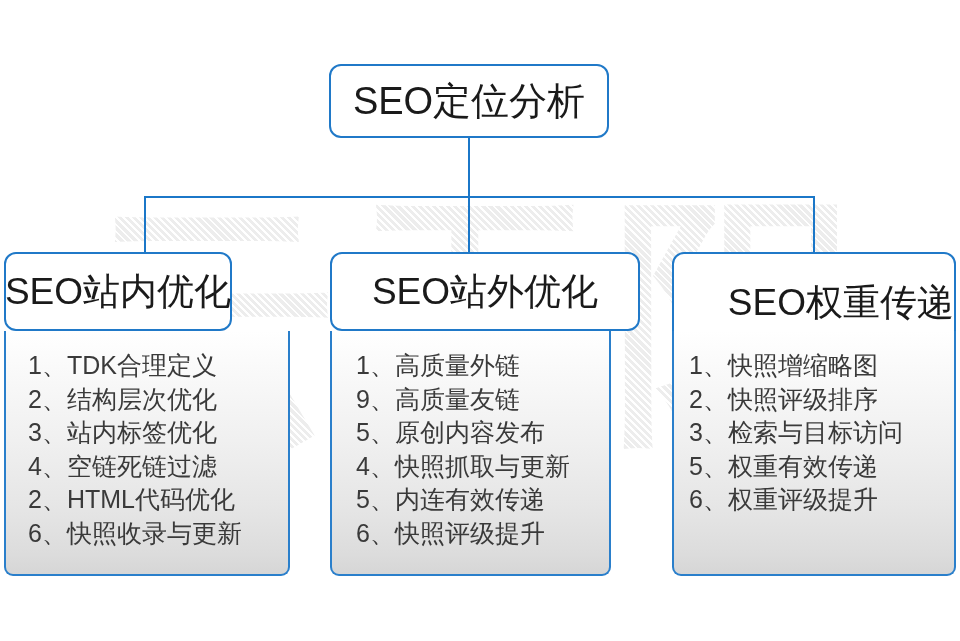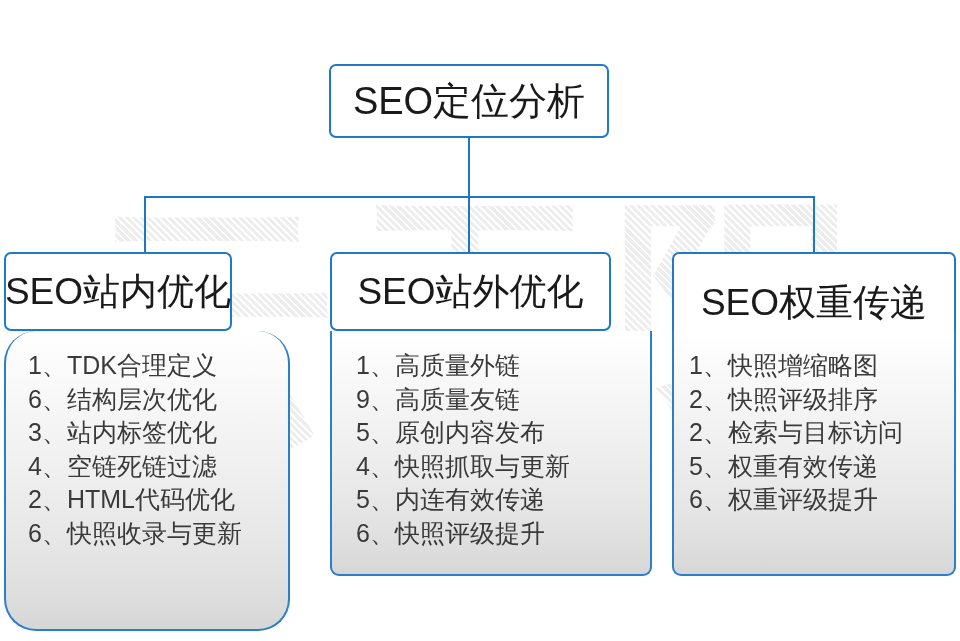--- a/index.html
+++ b/index.html
@@ -34,21 +34,21 @@
 
   
   .conn{position:absolute;background:#1b77c8;z-index:1;}
   .conn.v{width:2px;}
   .conn.h{height:2px;}
 
   
   .node{
     position:absolute;z-index:2;
     border:2px solid #2079c8;
-    border-radius:7px;
+    border-radius:12px;
     background:#ffffff;
     box-sizing:border-box;
     display:flex;align-items:center;justify-content:center;
   }
   .node .title{
     font-size:38px;color:#1a1a1a;font-weight:400;
     letter-spacing:0px;line-height:1;white-space:nowrap;
   }
   #root-node .title{font-size:38px;}
 
@@ -90,51 +90,51 @@
   <div class="conn v" style="left:468px;top:196px;height:56px;"></div>
   <div class="conn v" style="left:813px;top:196px;height:56px;"></div>
 
   <div class="node" id="root-node" style="left:329px;top:64px;width:280px;height:74px;">
     <span class="title">SEO定位分析</span>
   </div>
 
   <div class="node col-head" id="col1-head" style="left:4px;top:252px;width:228px;height:79px;">
     <span class="title">SEO站内优化</span>
   </div>
-  <div class="col-body" id="col1-body" style="left:4px;top:331px;width:286px;height:300px;border-radius:32px;">
+  <div class="col-body" id="col1-body" style="left:4px;top:331px;width:286px;height:245px;">
     <ol>
       <li>1、TDK合理定义</li>
-      <li>6、结构层次优化</li>
+      <li>2、结构层次优化</li>
       <li>3、站内标签优化</li>
       <li>4、空链死链过滤</li>
       <li>2、HTML代码优化</li>
       <li>6、快照收录与更新</li>
     </ol>
   </div>
 
-  <div class="node col-head" id="col2-head" style="left:330px;top:252px;width:281px;height:79px;">
+  <div class="node col-head" id="col2-head" style="left:330px;top:252px;width:310px;height:79px;">
     <span class="title">SEO站外优化</span>
   </div>
-  <div class="col-body" id="col2-body" style="left:330px;top:331px;width:322px;height:245px;">
+  <div class="col-body" id="col2-body" style="left:330px;top:331px;width:281px;height:245px;">
     <ol>
       <li>1、高质量外链</li>
       <li>9、高质量友链</li>
       <li>5、原创内容发布</li>
       <li>4、快照抓取与更新</li>
       <li>5、内连有效传递</li>
       <li>6、快照评级提升</li>
     </ol>
   </div>
 
-  <div class="node col-head" id="col3-head" style="left:672px;top:252px;width:284px;height:101px;">
+  <div class="node col-head" id="col3-head" style="left:672px;top:252px;width:284px;height:101px;justify-content:flex-end;">
     <span class="title">SEO权重传递</span>
   </div>
   <div class="col-body" id="col3-body" style="left:672px;top:331px;width:284px;height:245px;">
     <ol>
       <li>1、快照增缩略图</li>
       <li>2、快照评级排序</li>
-      <li>2、检索与目标访问</li>
+      <li>3、检索与目标访问</li>
       <li>5、权重有效传递</li>
       <li>6、权重评级提升</li>
     </ol>
   </div>
 
 </div>
 
 </body></html>

